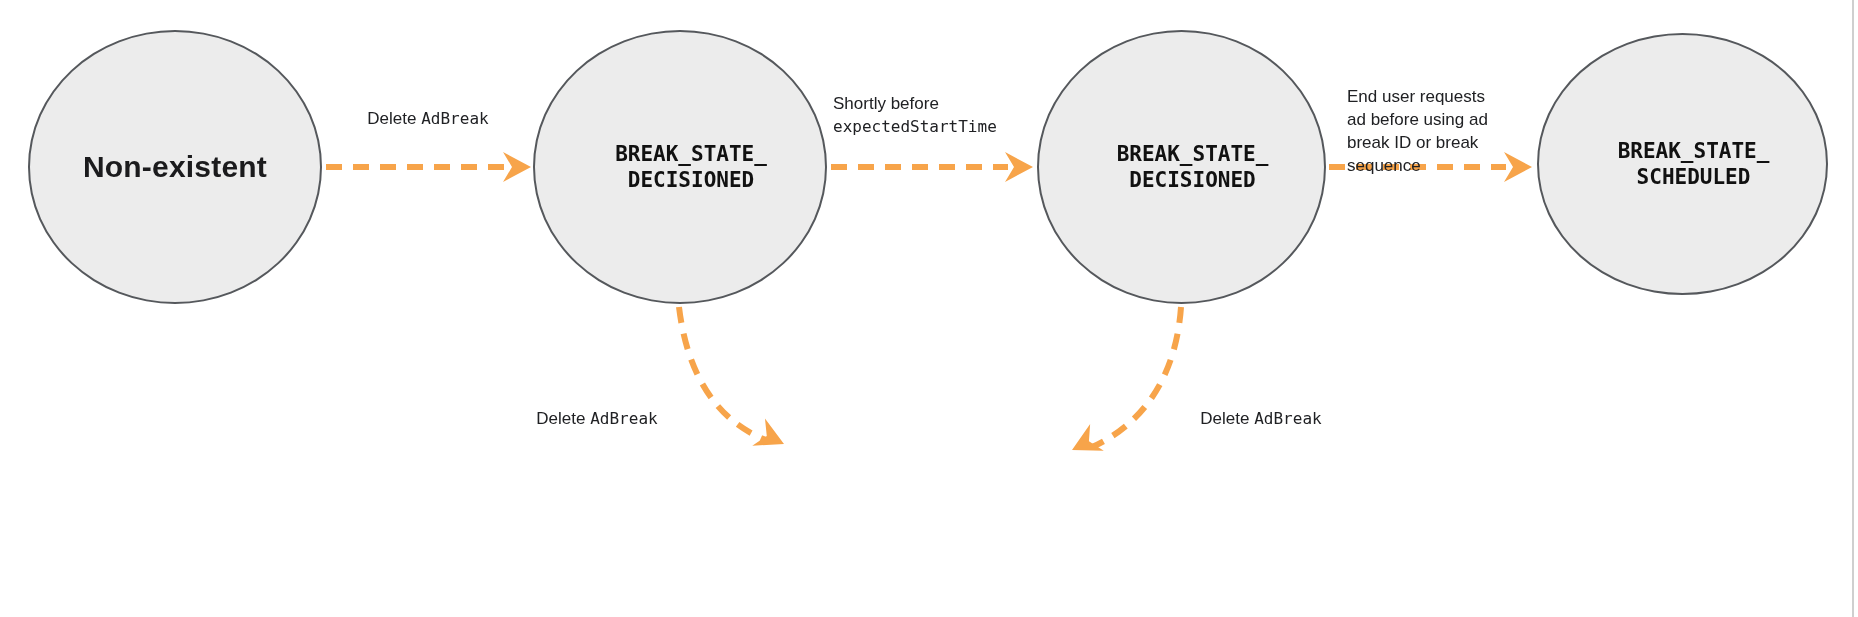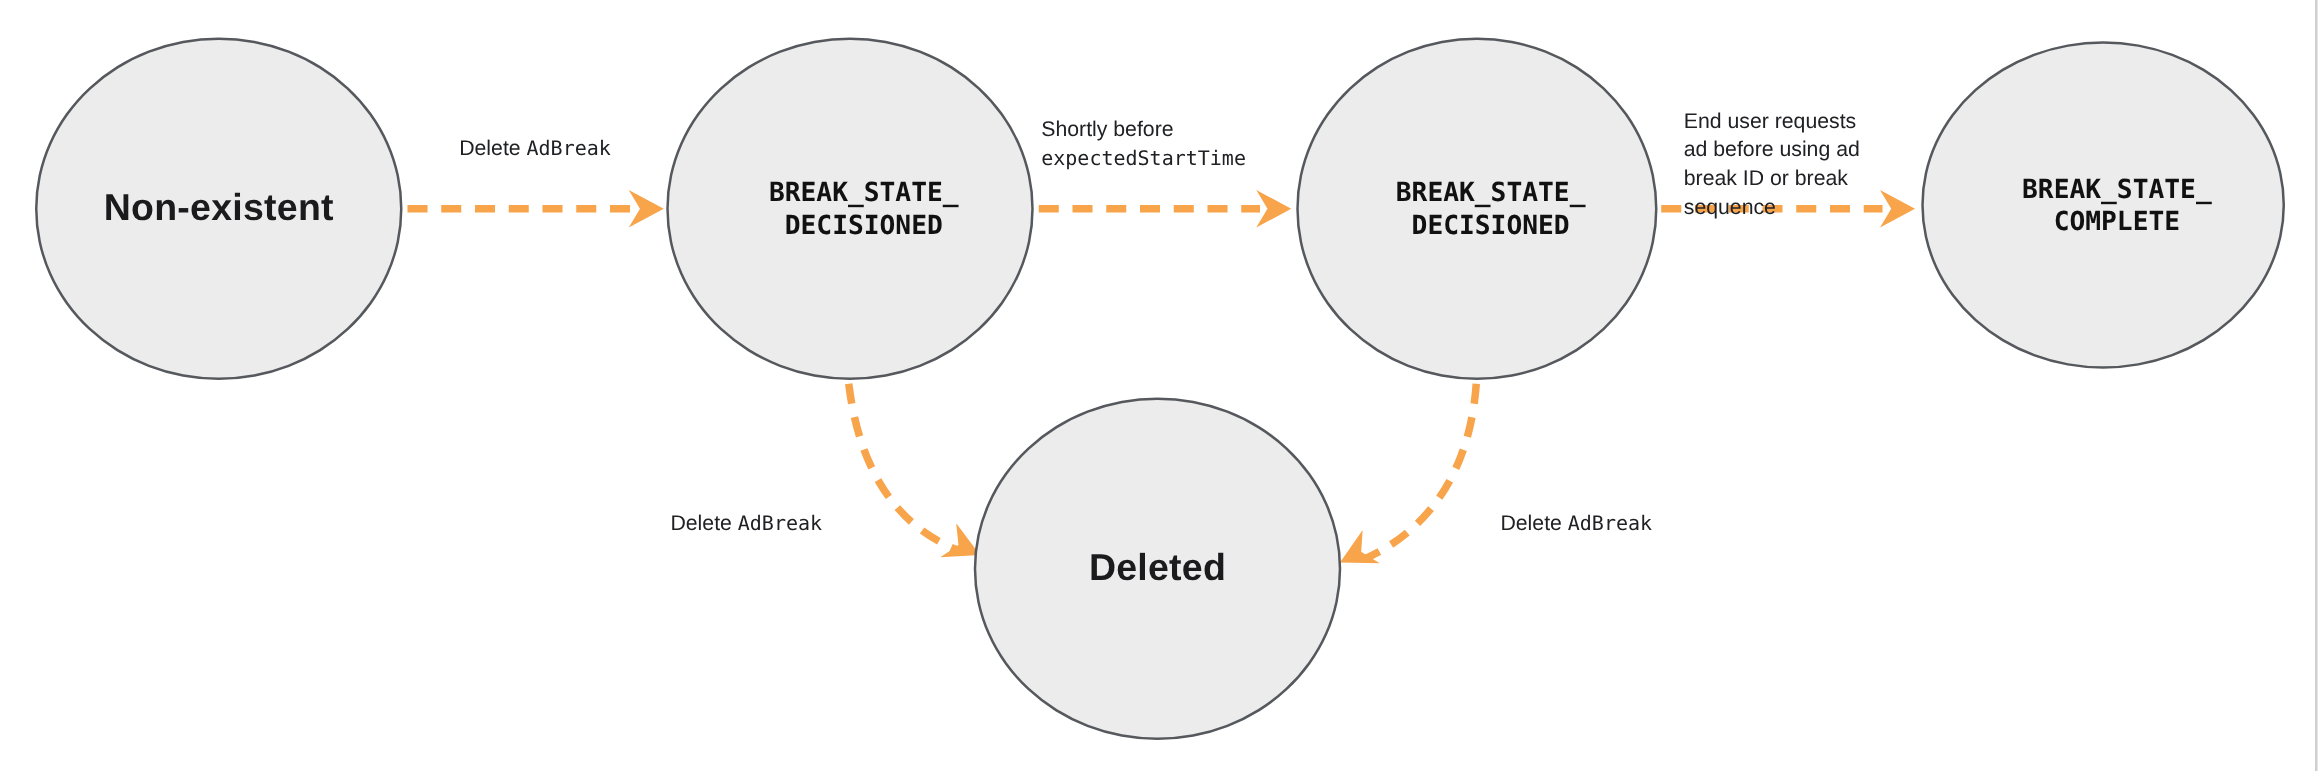--- a/index.html
+++ b/index.html
@@ -114,27 +114,24 @@
   <div class="node" style="left:1037px; top:30px; width:289px; height:274px;">
     <span class="code-label">
       <span>BREAK_STATE_</span><br>
       <span>DECISIONED</span>
     </span>
   </div>
 
   <div class="node" style="left:1537px; top:33px; width:291px; height:262px;">
     <span class="code-label">
       <span>BREAK_STATE_</span><br>
-      <span>COMPLETE</span>
+      <span>SCHEDULED</span>
     </span>
   </div>
 
-  <div class="node" style="left:779px; top:318px; width:294px; height:274px;">
-    <span class="plain-label">Deleted</span>
-  </div>
 
   <div class="edge-label centered" style="left:347px; top:107px; width:162px;">
     <span>Delete </span><span class="code">AdBreak</span>
   </div>
 
   <div class="edge-label" style="left:833px; top:92px;">
     <span>Shortly before</span><br>
     <span class="code">expectedStartTime</span>
   </div>
 

